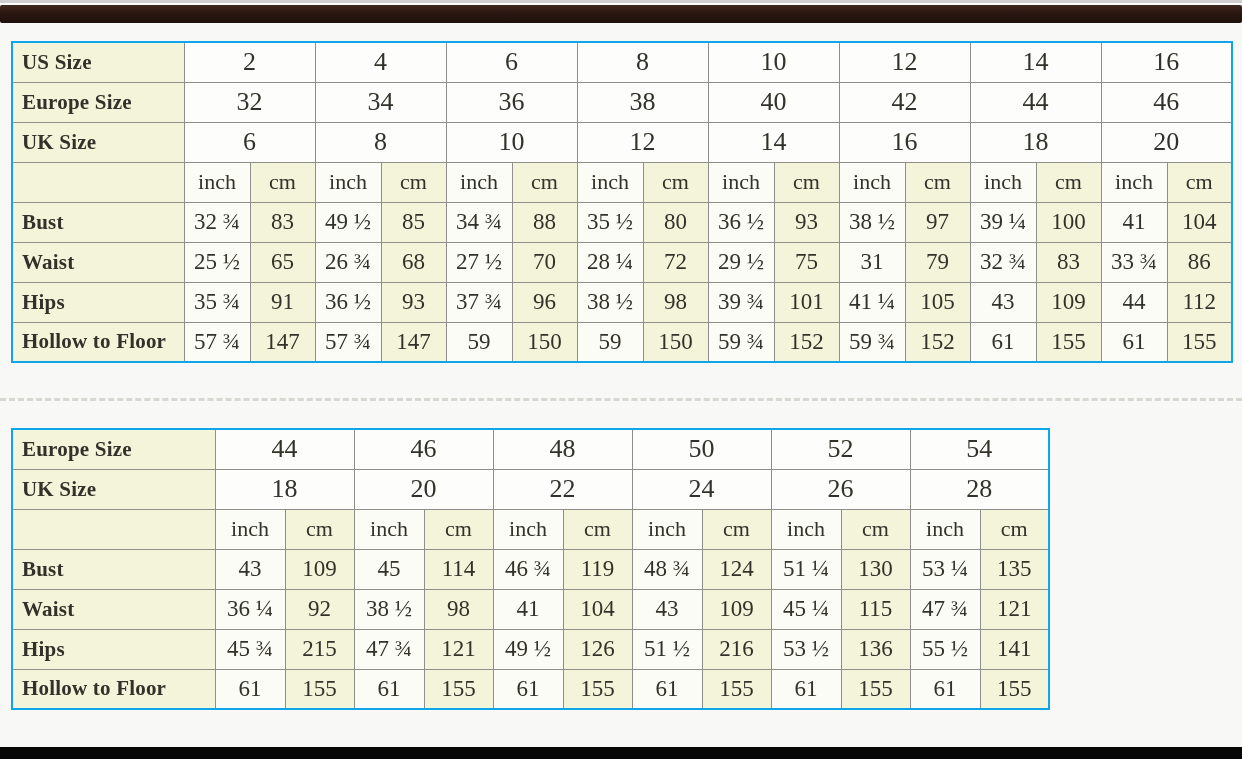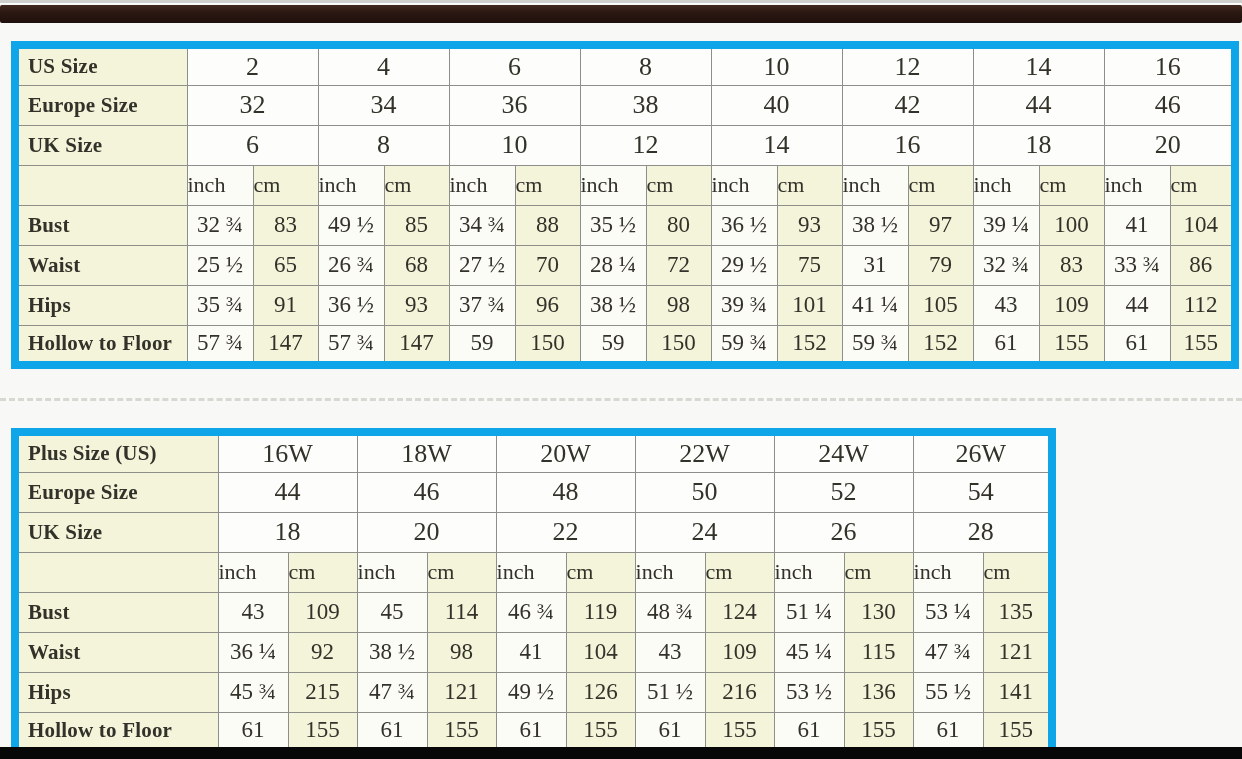--- a/index.html
+++ b/index.html
@@ -47,35 +47,36 @@
   #standard-table { left: 11px; top: 41px; width: 1217px; }
   #plus-table     { left: 11px; top: 428px; width: 1036px; }
   table.size-chart td {
     border: 1px solid #8e8e8a;
     height: 40px;
     vertical-align: middle;
     color: #32322a;
     overflow: hidden;
     white-space: nowrap;
   }
-  table.size-chart { border: 8px solid #0ea5e9; }
+  table.size-chart { border: 2px solid #0ea5e9; }
   td.label-cell {
     background: #f4f4da;
     font-weight: bold;
     font-size: 21px;
     padding-left: 9px;
     text-align: left;
     letter-spacing: 0.2px;
   }
   td.size-cell {
     background: #fdfdfb;
     text-align: center;
     font-size: 26px;
   }
   td.unit-cell {
+    text-align: center;
     font-size: 22px;
   }
   td.meas-cell {
     text-align: center;
     font-size: 23px;
   }
   td.col-inch { background: #fcfcf6; }
   td.col-cm   { background: #f4f4da; }
 </style>
 </head>
@@ -250,29 +251,20 @@
         <col style="width:69px">
       <col style="width:70px">
         <col style="width:69px">
       <col style="width:70px">
         <col style="width:69px">
       <col style="width:70px">
         <col style="width:69px">
     </colgroup>
     <tbody>
         <tr>
-          <td class="label-cell">Plus Size (US)</td>
-          <td class="size-cell" colspan="2">16W</td>
-          <td class="size-cell" colspan="2">18W</td>
-          <td class="size-cell" colspan="2">20W</td>
-          <td class="size-cell" colspan="2">22W</td>
-          <td class="size-cell" colspan="2">24W</td>
-          <td class="size-cell" colspan="2">26W</td>
-        </tr>
-        <tr>
           <td class="label-cell">Europe Size</td>
           <td class="size-cell" colspan="2">44</td>
           <td class="size-cell" colspan="2">46</td>
           <td class="size-cell" colspan="2">48</td>
           <td class="size-cell" colspan="2">50</td>
           <td class="size-cell" colspan="2">52</td>
           <td class="size-cell" colspan="2">54</td>
         </tr>
         <tr>
           <td class="label-cell">UK Size</td>

